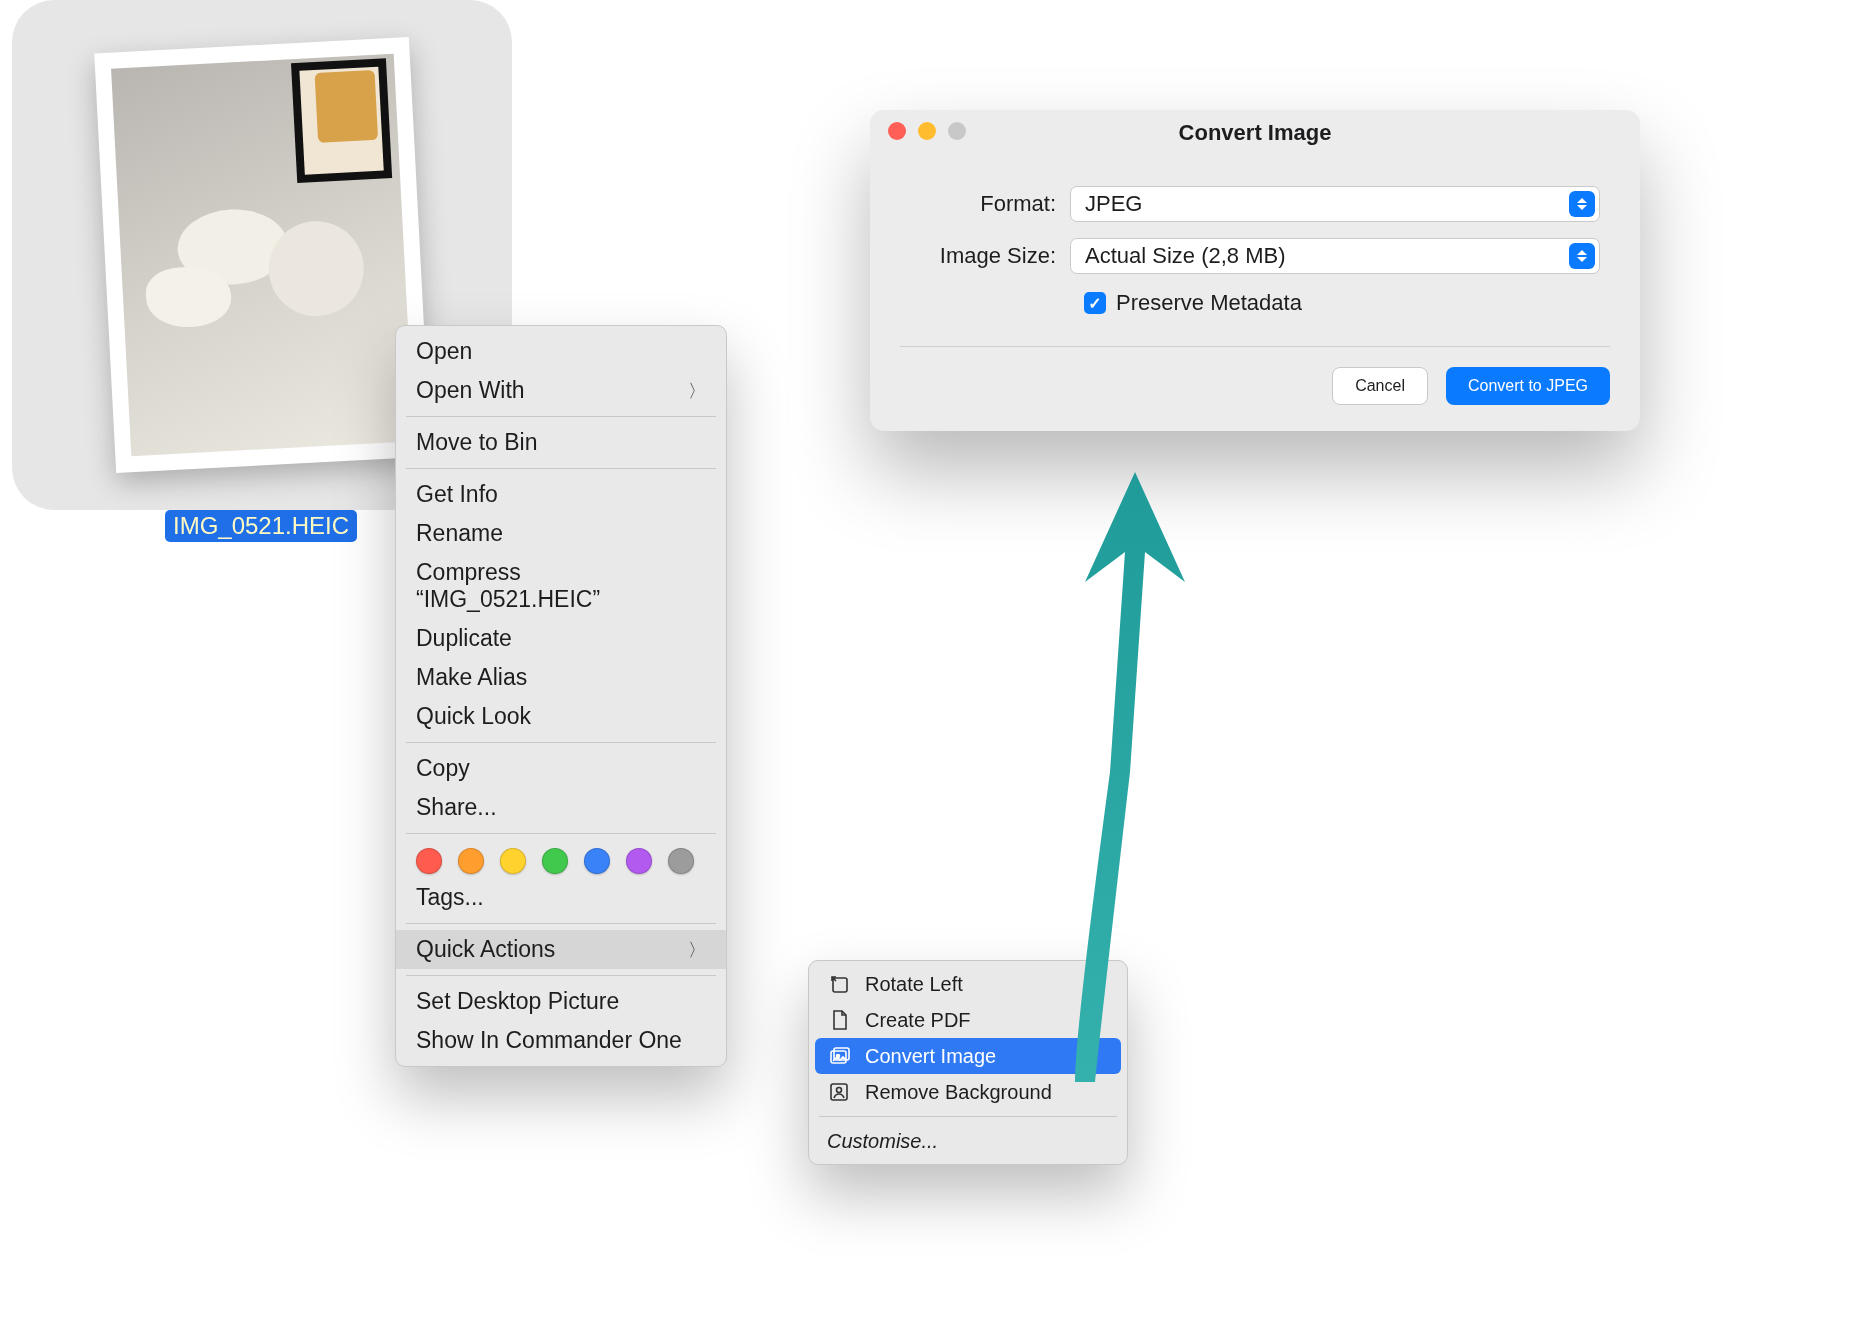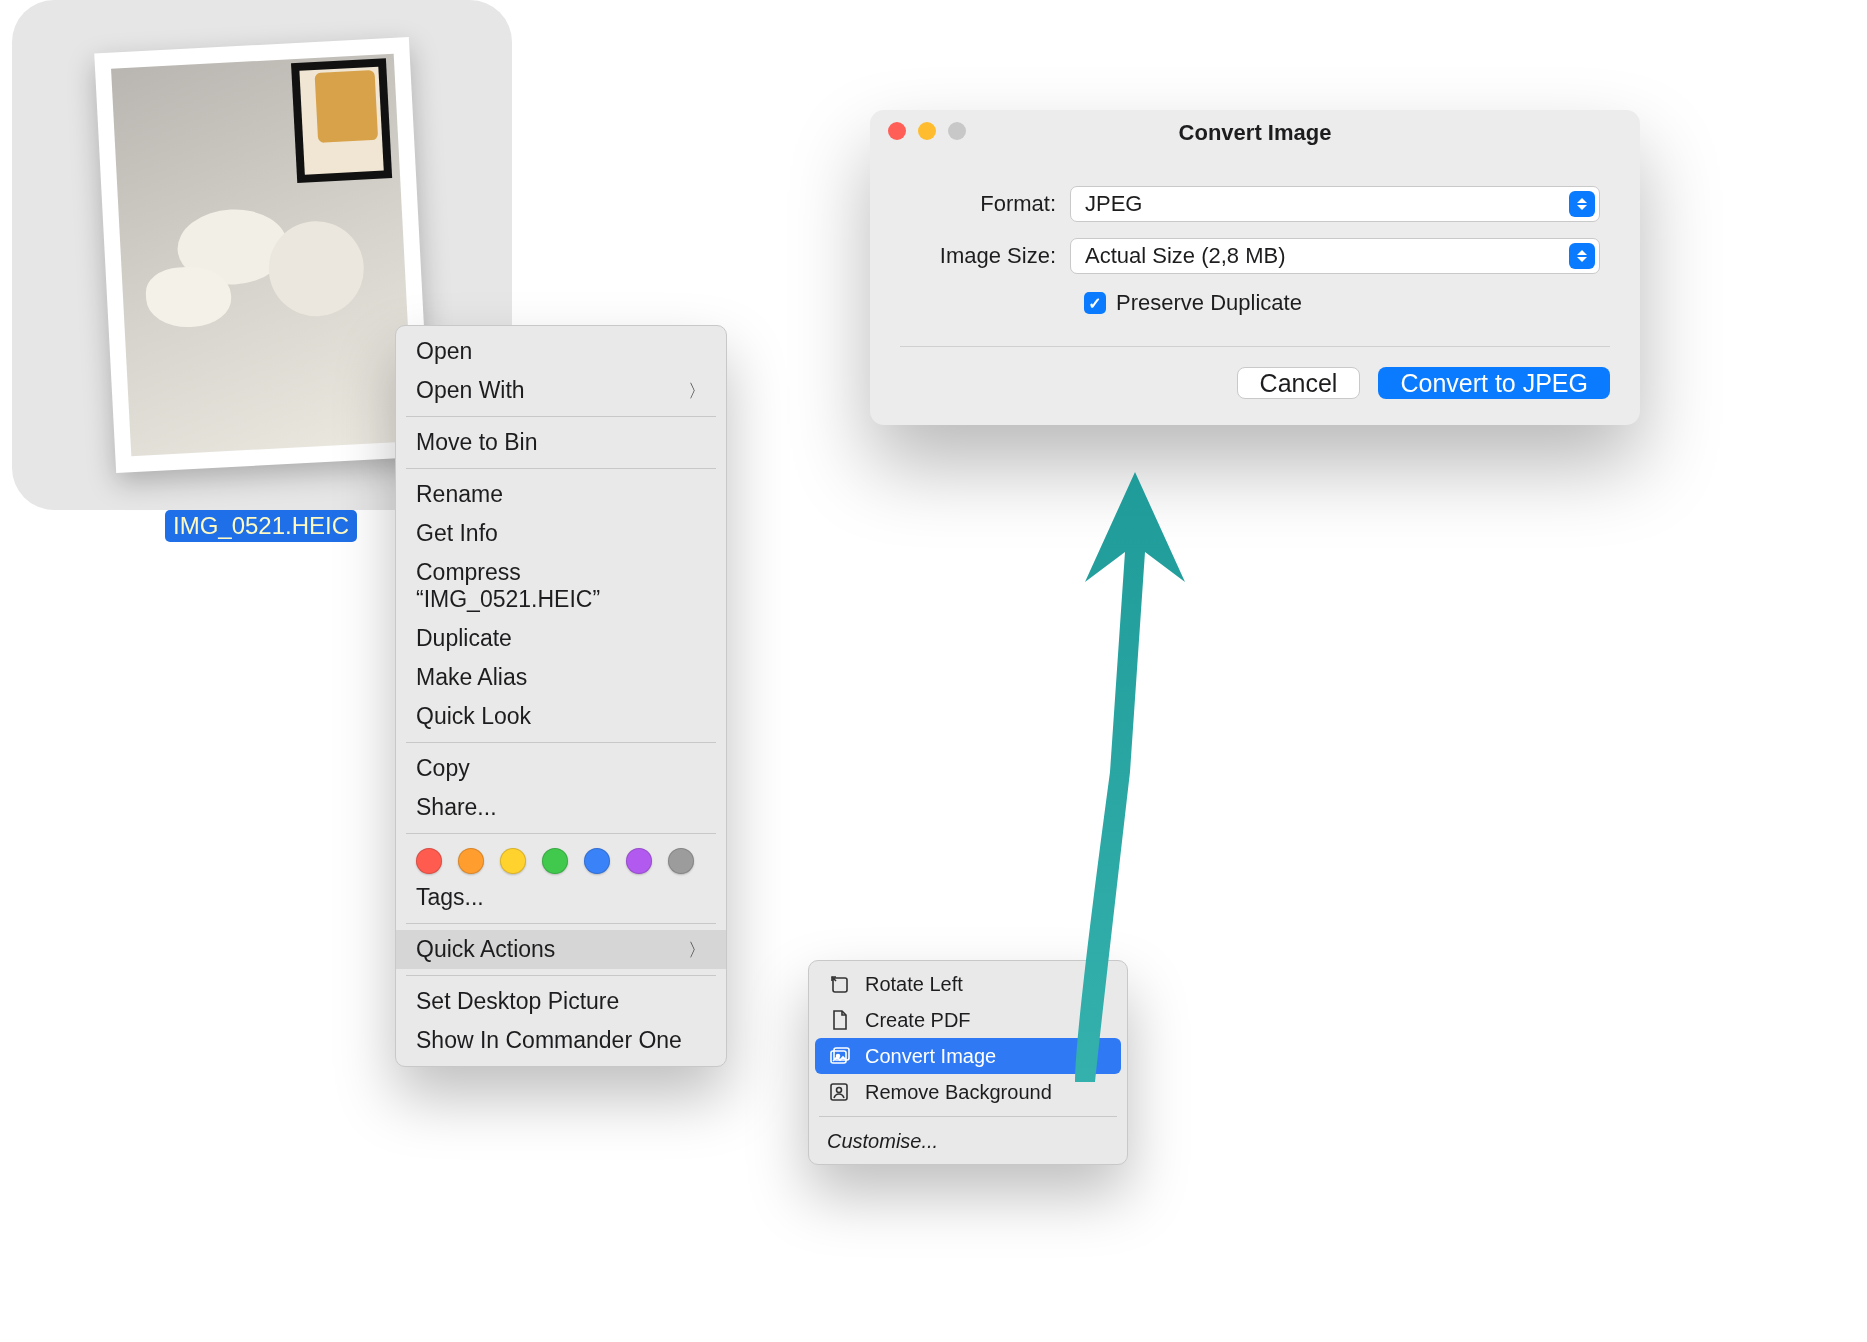--- a/index.html
+++ b/index.html
@@ -135,21 +135,21 @@
     gap:7px;
   }
   .select-btn { width:26px; height:26px; background:#0a7aff; border-radius:6px; display:flex; flex-direction:column; align-items:center; justify-content:center; gap:0; }
   .select-btn::before,.select-btn::after{content:"";width:0;height:0;border-left:5px solid transparent;border-right:5px solid transparent;}
   .select-btn::before{border-bottom:5px solid #fff;margin-bottom:2px;}
   .select-btn::after{border-top:5px solid #fff;}
   .check-row { display:flex; align-items:center; gap:10px; margin-left:174px; margin-top:4px; }
   .checkbox { width:22px; height:22px; background:#0a7aff; border-radius:5px; display:flex; align-items:center; justify-content:center; color:#fff; font-size:16px; font-weight:700; }
   .dialog-sep { height:1px; background:#d0d0d0; margin: 24px 30px 0; }
   .dialog-foot { display:flex; justify-content:flex-end; gap:18px; padding:20px 30px 26px; }
-  .btn { height:32px; padding:0 22px; border-radius:8px; font-size:25px; display:flex; align-items:center; }
+  .btn { height:38px; padding:0 22px; border-radius:8px; font-size:16px; display:flex; align-items:center; }
   .btn-default { background:#fff; border:1px solid #c9c9c9; }
   .btn-primary { background:#0a7aff; color:#fff; }
 
   
   .arrow {
     position: absolute;
     left: 1015px;
     top: 472px;
     pointer-events: none;
   }
@@ -177,24 +177,24 @@
   <div class="menu-item">
     <span>Open With</span>
     <span class="chev">〉</span>
   </div>
   <div class="menu-sep"></div>
   <div class="menu-item">
       <span>Move to Bin</span>
     </div>
   <div class="menu-sep"></div>
   <div class="menu-item">
+      <span>Get Info</span>
+    </div>
+  <div class="menu-item">
       <span>Rename</span>
-    </div>
-  <div class="menu-item">
-      <span>Get Info</span>
     </div>
   <div class="menu-item">
       <span>Compress “IMG_0521.HEIC”</span>
     </div>
   <div class="menu-item">
       <span>Duplicate</span>
     </div>
   <div class="menu-item">
       <span>Make Alias</span>
     </div>
@@ -302,21 +302,21 @@
     </div>
     <div class="row">
       <div class="row-label">Image Size:</div>
       <div class="select">
         <span>Actual Size (2,8 MB)</span>
         <span class="select-btn"></span>
       </div>
     </div>
     <div class="check-row">
       <div class="checkbox">✓</div>
-      <span>Preserve Duplicate</span>
+      <span>Preserve Metadata</span>
     </div>
   </div>
   <div class="dialog-sep"></div>
   <div class="dialog-foot">
     <div class="btn btn-default">
         <span>Cancel</span>
       </div>
     <div class="btn btn-primary">
         <span>Convert to JPEG</span>
       </div>

